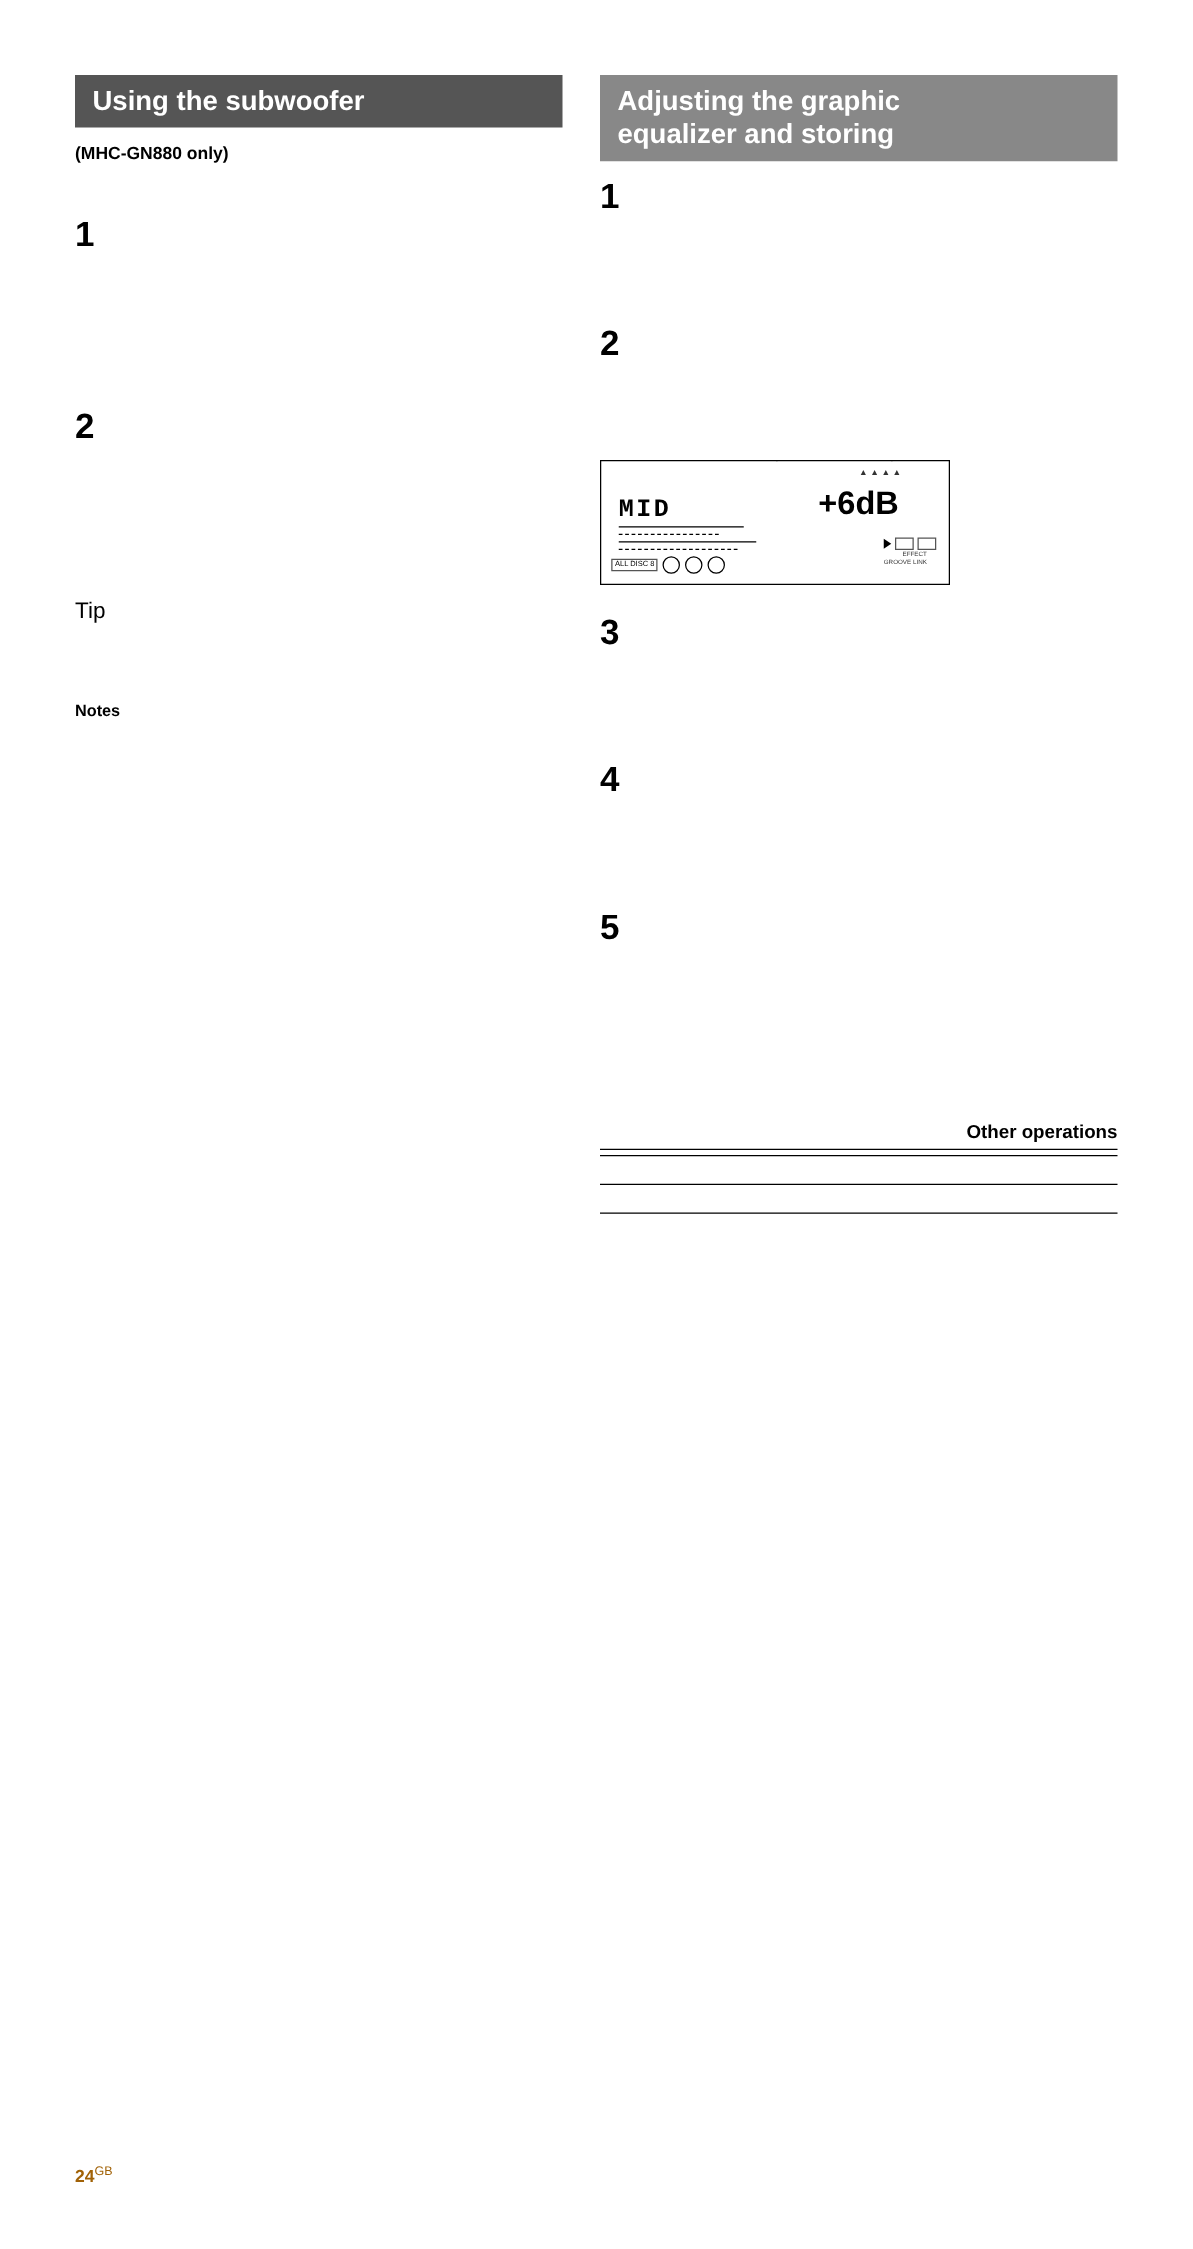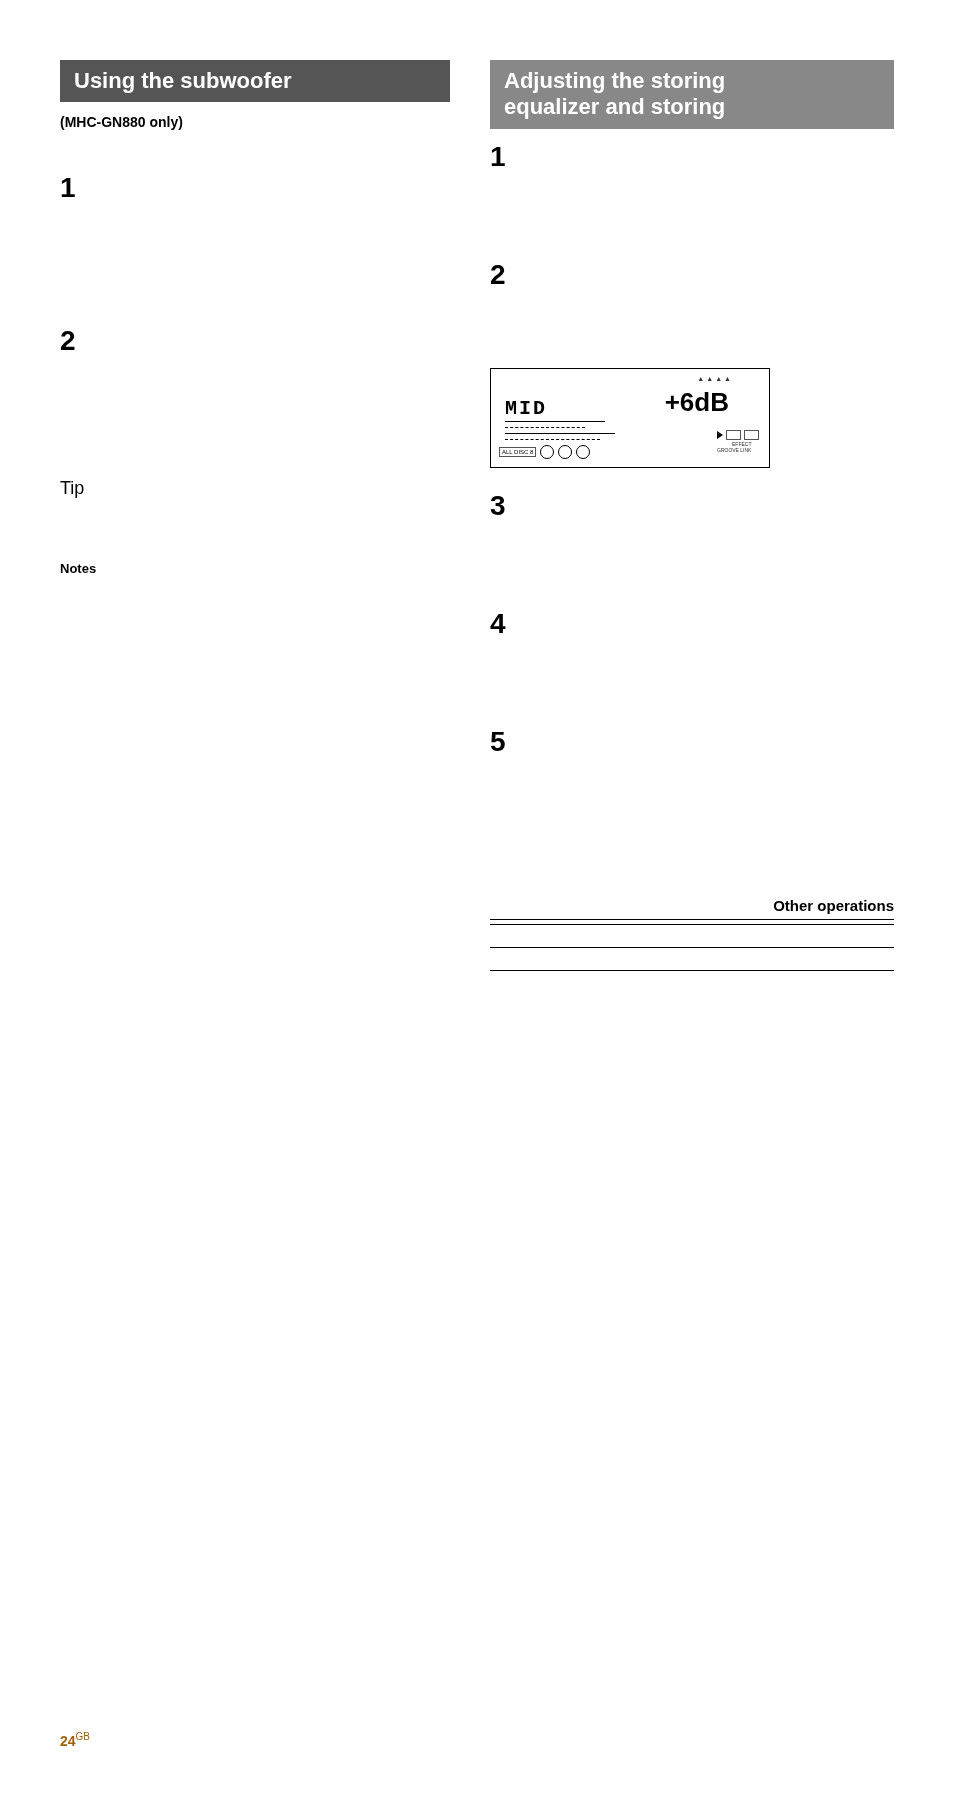--- a/index.html
+++ b/index.html
@@ -19,21 +19,21 @@
     .page-container {
       width: 954px;
       min-height: 1799px;
       padding: 60px 60px 60px 60px;
       display: flex;
       flex-direction: column;
     }
 
     .two-column {
       display: flex;
-      gap: 40px;
+      gap: 30px;
       width: 100%;
     }
 
     .left-column {
       width: 390px;
       flex-shrink: 0;
     }
 
     .right-column {
       flex: 1;
@@ -276,21 +276,21 @@
         <div class="notes-text">&nbsp;</div>
         <div class="notes-text">&nbsp;</div>
         <div class="notes-text">&nbsp;</div>
       </div>
 
     </div>
 
     <div class="right-column">
 
       <div class="section-header-right">
-        <div>Adjusting the storing</div>
+        <div>Adjusting the graphic</div>
         <div>equalizer and storing</div>
       </div>
 
       <div class="right-step-block">
         <div class="step-number">1</div>
         <div class="step-text">&nbsp;</div>
         <div class="step-text">&nbsp;</div>
       </div>
 
       <div class="right-step-block">

